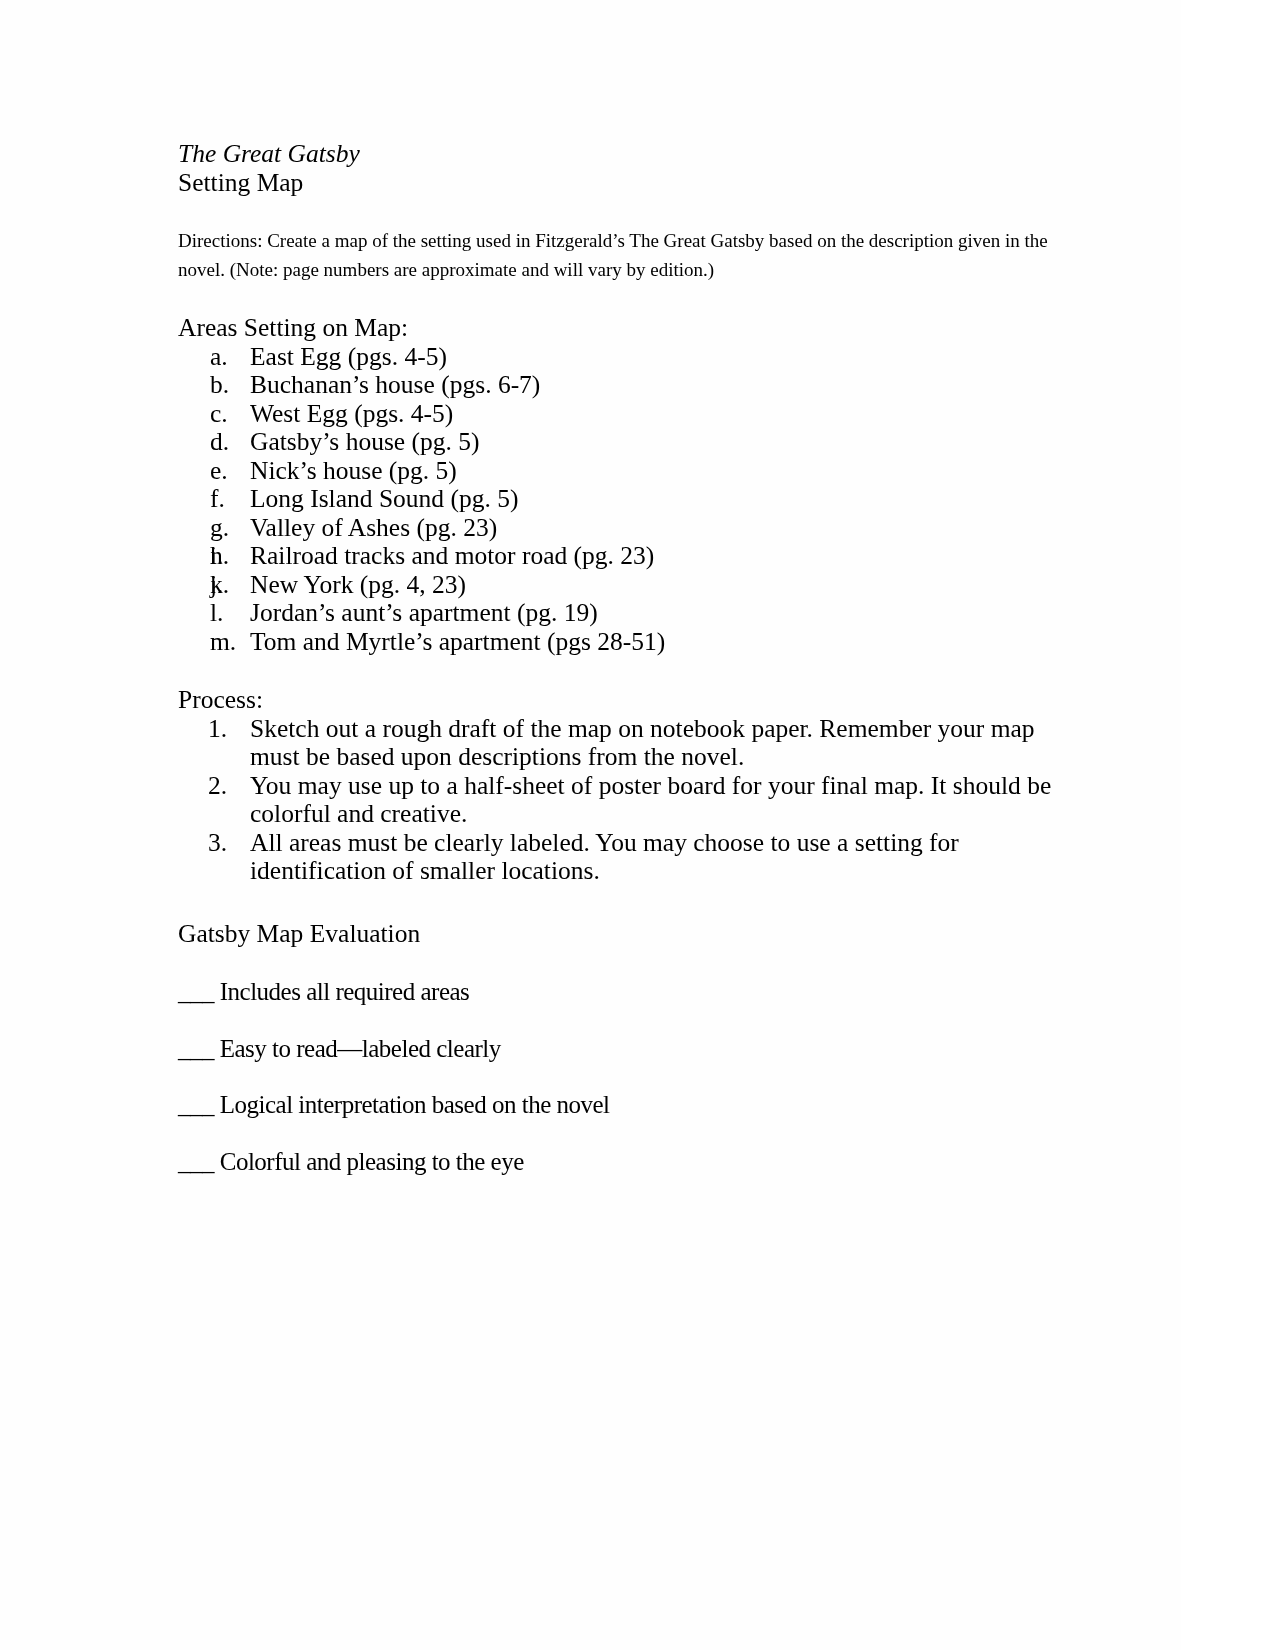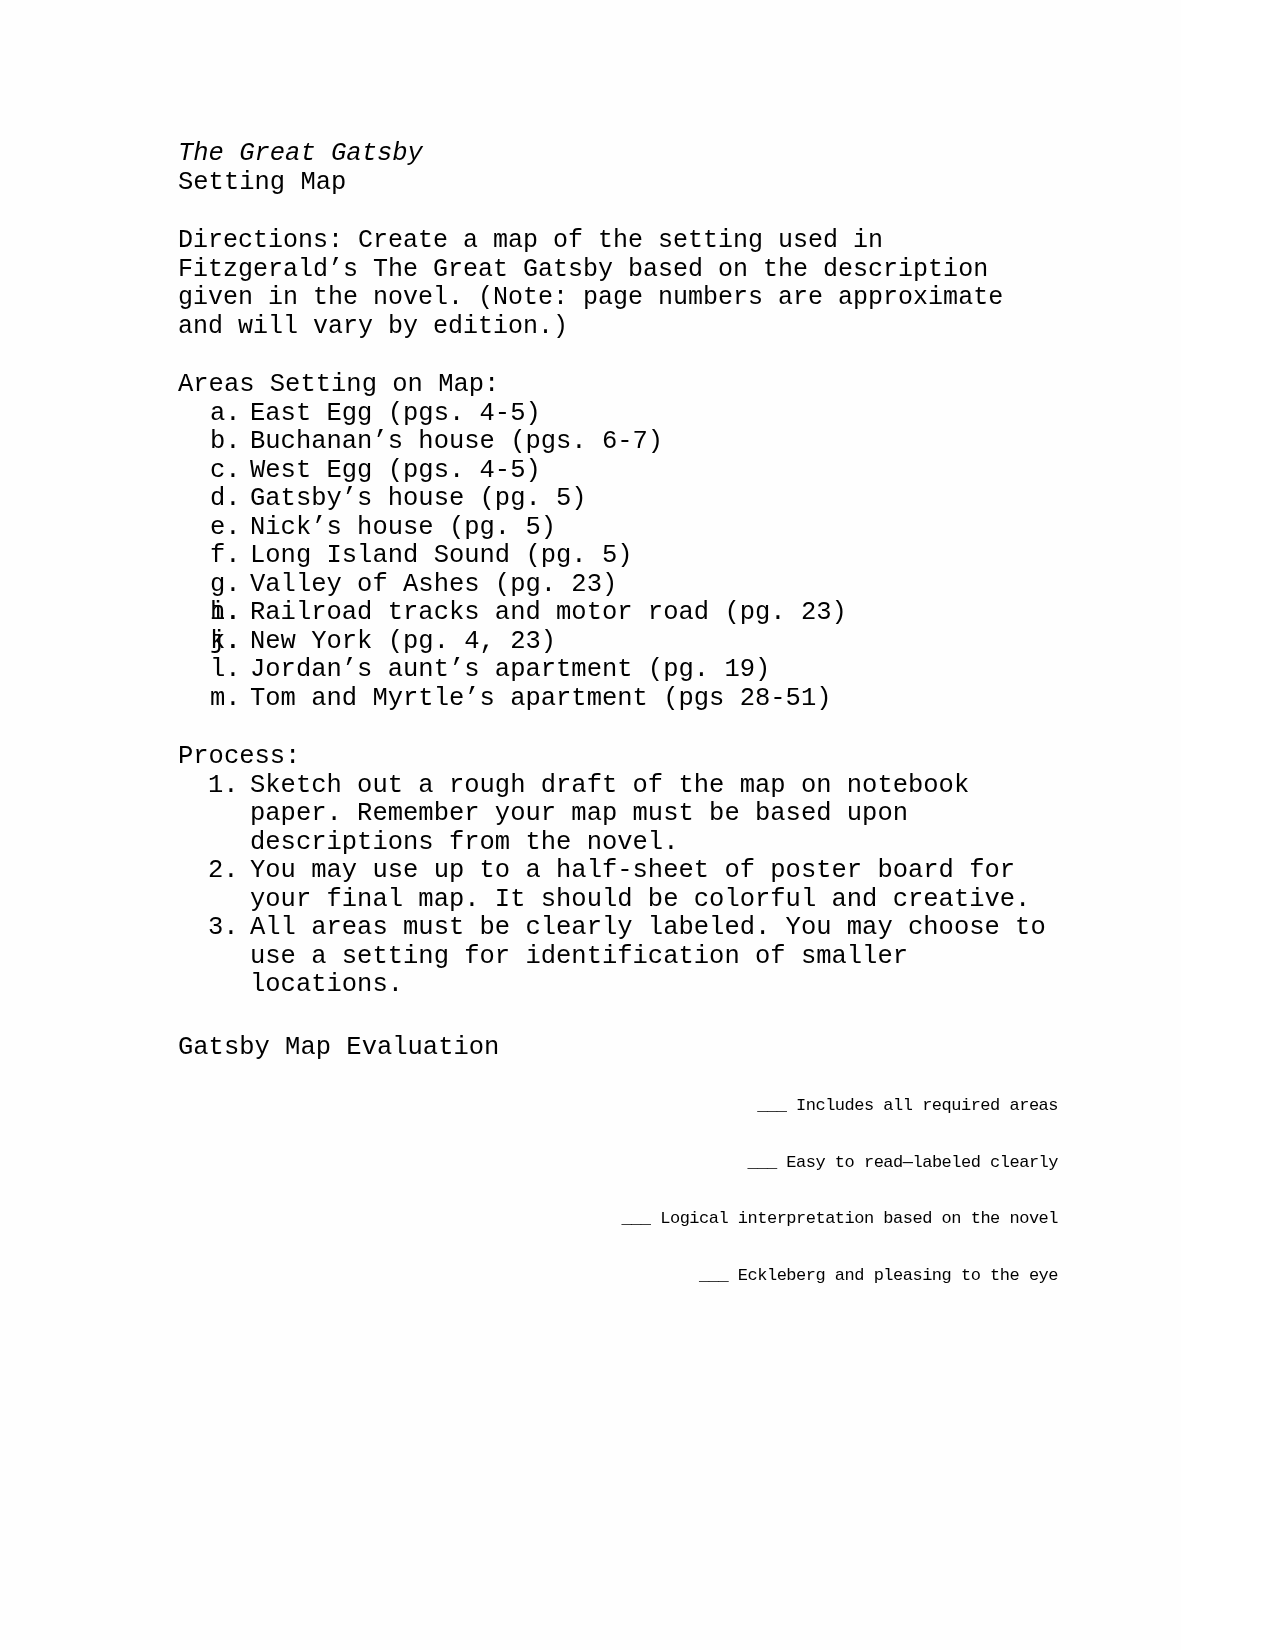--- a/index.html
+++ b/index.html
@@ -14,38 +14,37 @@
     color: #000000;
     position: relative;
   }
   .page {
     position: absolute;
     left: 0;
     top: 0;
     width: 1181px;
     height: 1650px;
     background: #fefefe;
-    font-family: Liberation Mono, monospace;
   }
   .doc-body {
     position: absolute;
     left: 178px;
     top: 140px;
     width: 880px;
   }
   .line {
     font-size: 25.5px;
     line-height: 28.5px;
     white-space: pre-wrap;
   }
   .italic {
     font-style: italic;
   }
   .para {
-    font-size: 25px;
+    font-size: 19px;
     line-height: 28.5px;
   }
   .spacer-md { height: 30px; }
   .spacer-lg { height: 34px; }
 
   ol.alpha-list,
   ol.num-list {
     margin: 0;
     padding: 0;
     list-style: none;
@@ -70,24 +69,23 @@
     padding-left: 72px;
   }
   ol.num-list li .marker {
     left: 30px;
     width: 44px;
   }
   ol.num-list li .item-text {
     display: block;
   }
   .eval-line {
-    font-size: 17px;
+    font-size: 25px;
     line-height: 28.5px;
     margin-bottom: 28px;
-    text-align: right;
   }
   .blank {
     letter-spacing: -0.5px;
   }
 </style>
 </head>
 <body>
 
 <div class="page">
   <div class="doc-body">
@@ -140,16 +138,16 @@
 
     <div class="spacer-lg"></div>
 
     <div class="line">Gatsby Map Evaluation</div>
 
     <div class="spacer-md"></div>
 
     <div class="eval-line blank">___ Includes all required areas</div>
     <div class="eval-line blank">___ Easy to read—labeled clearly</div>
     <div class="eval-line blank">___ Logical interpretation based on the novel</div>
-    <div class="eval-line blank">___ Eckleberg and pleasing to the eye</div>
+    <div class="eval-line blank">___ Colorful and pleasing to the eye</div>
 
   </div>
 </div>
 
 </body></html>

